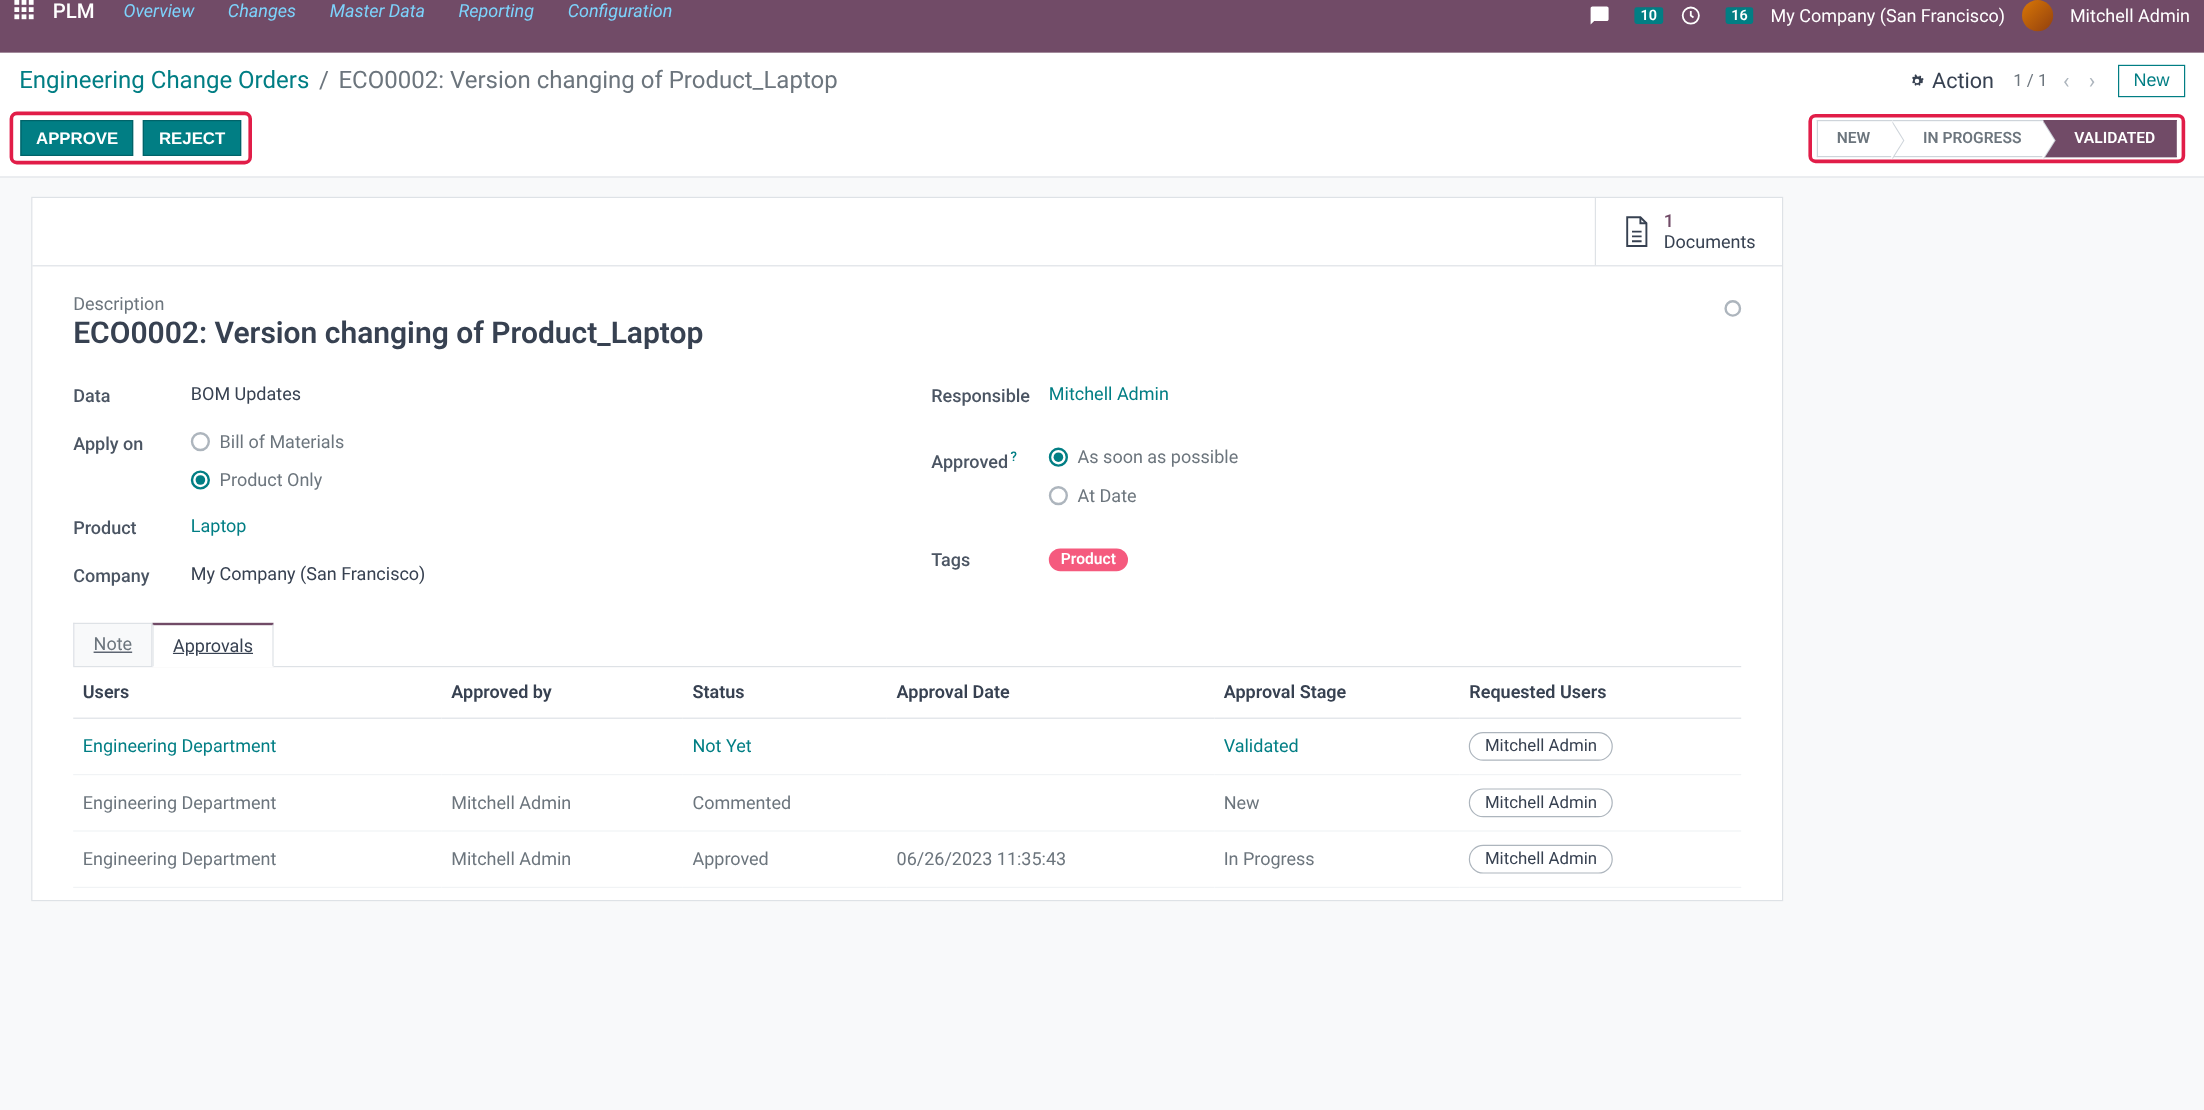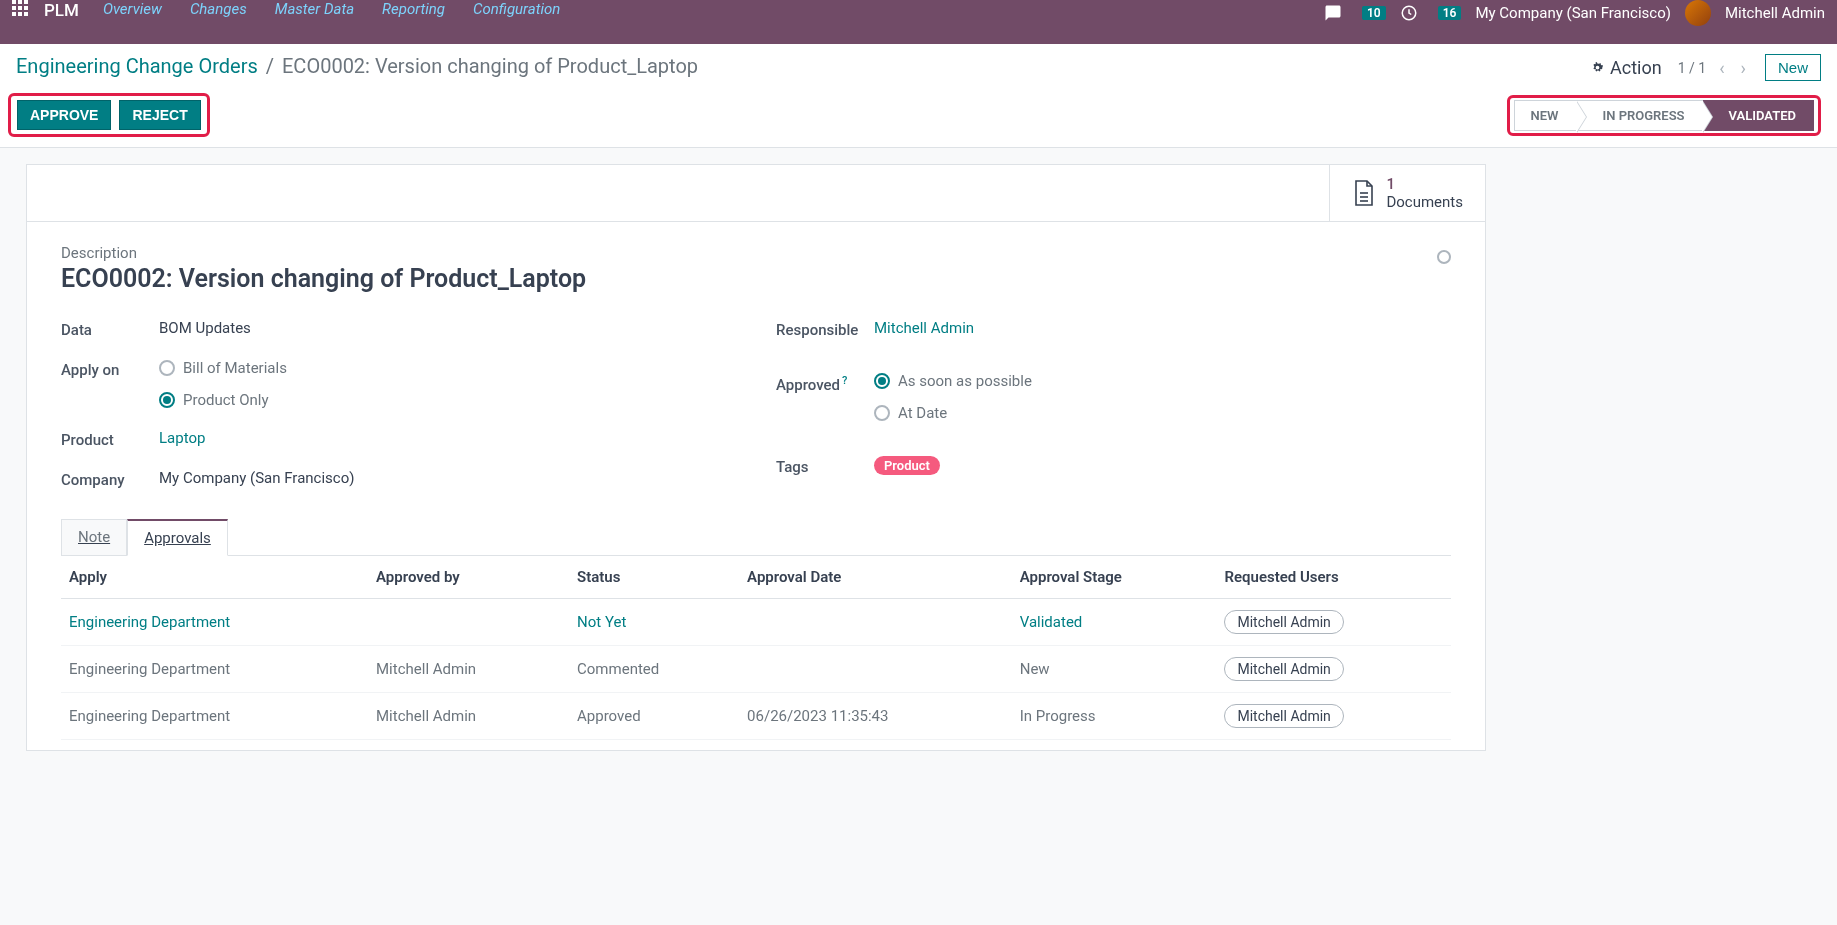--- a/index.html
+++ b/index.html
@@ -237,21 +237,21 @@
       </div>
 
       <div class="notebook">
         <div class="nav-tabs">
           <div class="tab">Note</div>
           <div class="tab active">Approvals</div>
         </div>
         <table class="approvals-table">
           <thead>
             <tr>
-              <th>Apply</th>
+              <th>Users</th>
               <th>Approved by</th>
               <th>Status</th>
               <th>Approval Date</th>
               <th>Approval Stage</th>
               <th>Requested Users</th>
             </tr>
           </thead>
           <tbody id="approvals-body">
               <tr>
                 <td><span class="link-val">Engineering Department</span></td>

